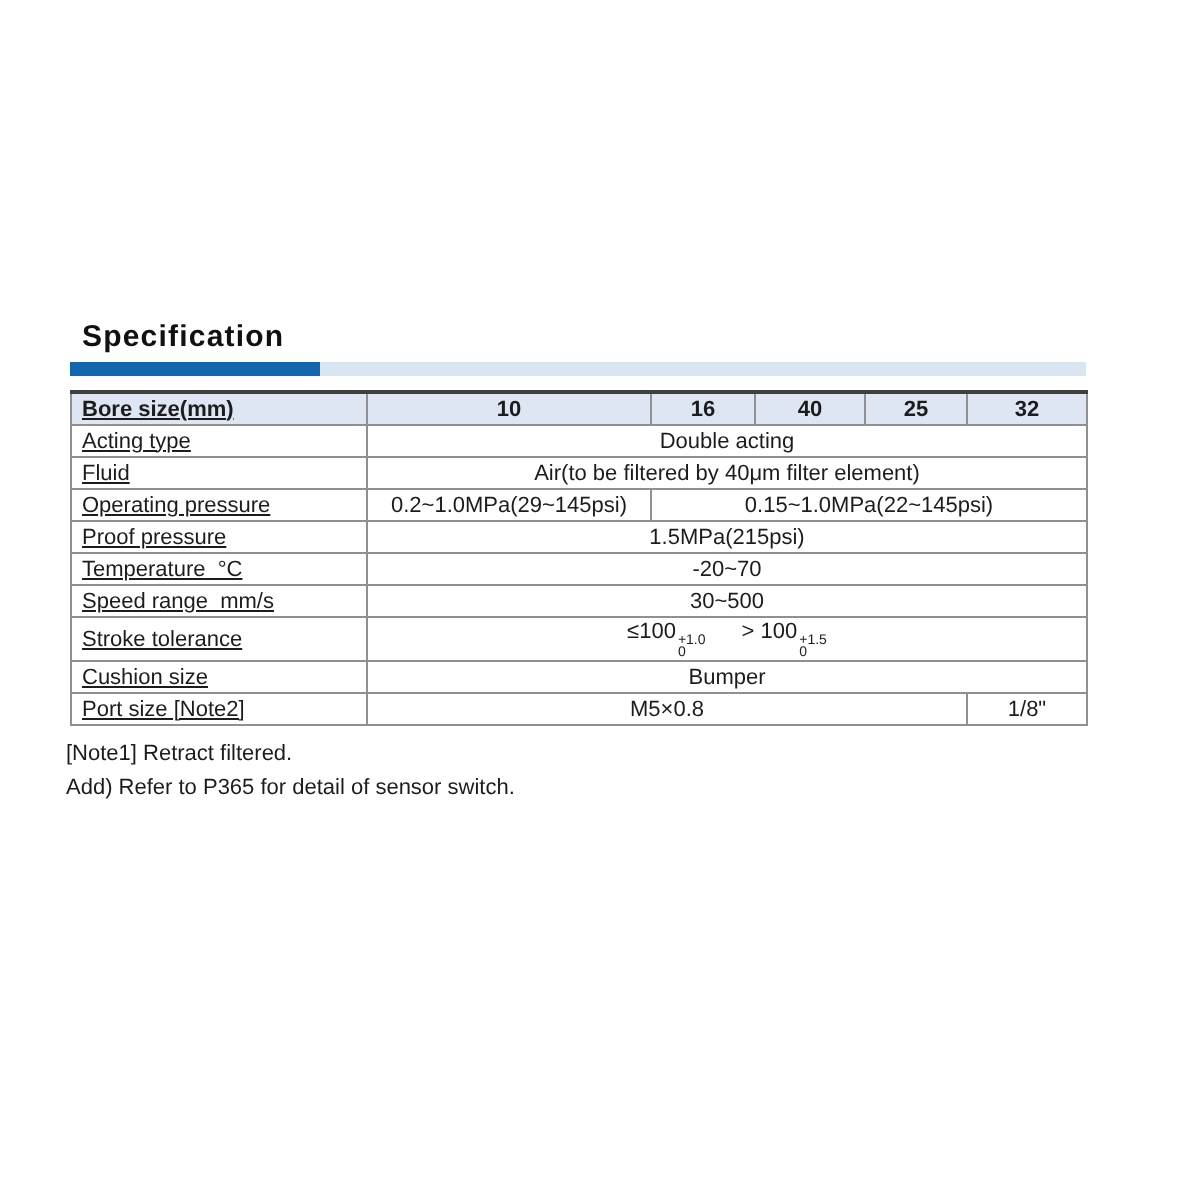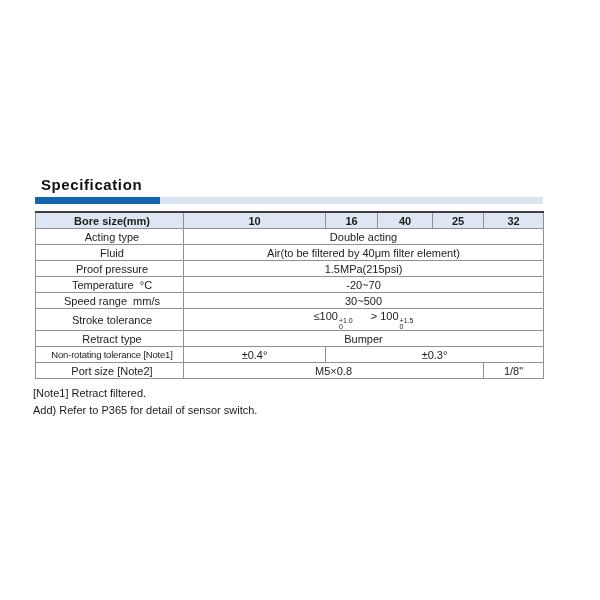--- a/index.html
+++ b/index.html
@@ -1,34 +1,34 @@
 <!DOCTYPE html>
 <html style="--accent-dark: #1166ae; --accent-light: #d9e5f1; --header-bg: #dde6f2;"><head>
 <meta charset="utf-8">
 <style>
   html,body{margin:0;padding:0;}
   body{
     width:600px;height:600px;background:#ffffff;position:relative;overflow:hidden;
     font-family:"Liberation Sans",sans-serif;color:#1c1c1c;
   }
-  .content{position:absolute;left:35px;top:176px;width:508px;}
+  .content{position:absolute;left:35px;top:160px;width:508px;}
   .title{font-size:15px;font-weight:bold;letter-spacing:.6px;color:#111;margin:0 0 4px 6px;}
   .title-bar{display:flex;height:7px;width:100%;}
   .bar-dark{width:125px;background:var(--accent-dark,#1166ae);}
   .bar-light{flex:1;background:var(--accent-light,#d9e5f1);}
   table.spec{
     border-collapse:collapse;table-layout:fixed;width:508px;margin-top:7px;
     font-size:11px;border-top:2px solid #3f3f3f;
   }
   .spec th,.spec td{
     border:1px solid #909090;height:15px;line-height:14px;padding:0;
     text-align:center;font-weight:normal;white-space:nowrap;overflow:hidden;
   }
   .spec thead th{background:var(--header-bg,#dde6f2);font-weight:bold;}
-  .spec .label{text-align:center;padding-left:5px;white-space:pre;}
+  .spec .label{text-align:left;padding-left:5px;white-space:pre;text-decoration:underline;}
   .spec .condensed{font-size:9.5px;letter-spacing:-0.2px;}
   .stack{
     display:inline-flex;flex-direction:column;vertical-align:-3px;
     line-height:6px;font-size:7px;text-align:left;margin-left:1px;
   }
   .tol-expr{display:inline-block;}
   .tol-expr + .tol-expr{margin-left:18px;}
   .notes{margin-top:6px;font-size:11px;line-height:16.5px;margin-left:-2px;}
 </style>
 </head>
@@ -65,20 +65,25 @@
     <tbody>
       <tr>
         <td class="label">Acting type</td>
         <td colspan="5">Double acting</td>
       </tr>
       <tr>
         <td class="label">Fluid</td>
         <td colspan="5">Air(to be filtered by 40μm filter element)</td>
       </tr>
       <tr>
+        <td class="label">Operating pressure</td>
+        <td>0.2~1.0MPa(29~145psi)</td>
+        <td colspan="4">0.15~1.0MPa(22~145psi)</td>
+      </tr>
+      <tr>
         <td class="label">Proof pressure</td>
         <td colspan="5">1.5MPa(215psi)</td>
       </tr>
       <tr>
         <td class="label">Temperature  °C</td>
         <td colspan="5">-20~70</td>
       </tr>
       <tr>
         <td class="label">Speed range  mm/s</td>
         <td colspan="5">30~500</td>
@@ -89,27 +94,22 @@
           <span class="tol-expr"><span>≤100</span><span class="stack">
                 <span>+1.0</span>
                 <span>0</span>
               </span></span><span class="tol-expr"><span>&gt; 100</span><span class="stack">
                 <span>+1.5</span>
                 <span>0</span>
               </span></span>
         </td>
       </tr>
       <tr>
-        <td class="label">Retract type</td>
+        <td class="label">Cushion size</td>
         <td colspan="5">Bumper</td>
-      </tr>
-      <tr>
-        <td class="label condensed">Non-rotating tolerance [Note1]</td>
-        <td>±0.4°</td>
-        <td colspan="4">±0.3°</td>
       </tr>
       <tr>
         <td class="label">Port size [Note2]</td>
         <td colspan="4">M5×0.8</td>
         <td>1/8"</td>
       </tr>
     </tbody>
   </table>
 
   <div class="notes">

